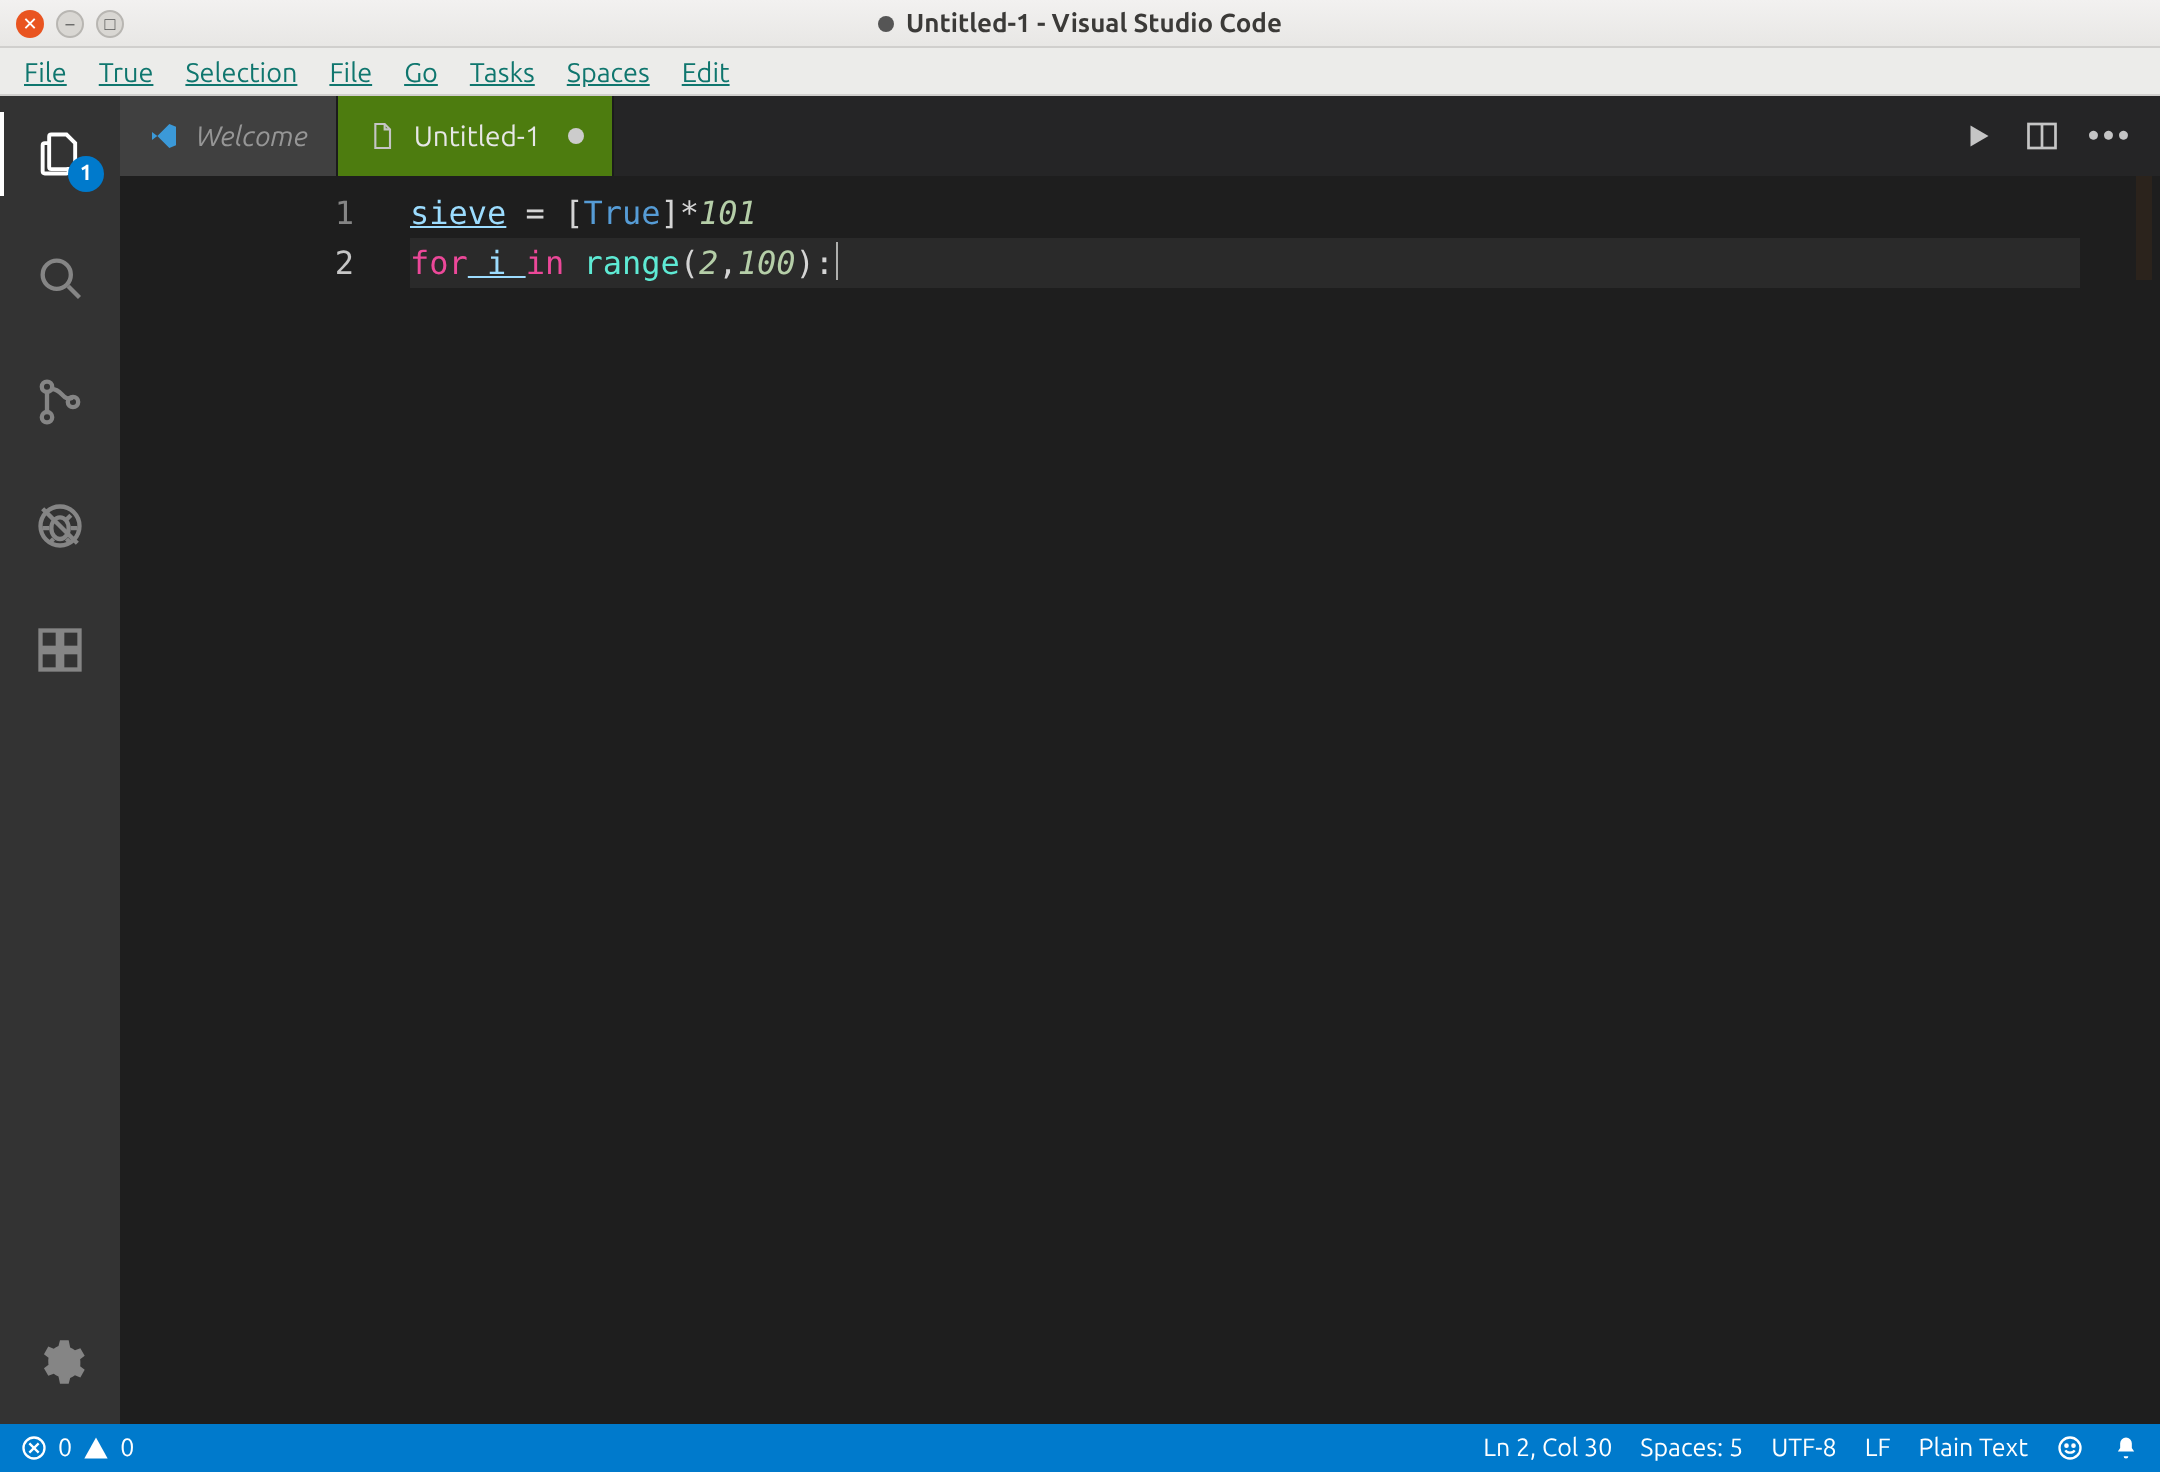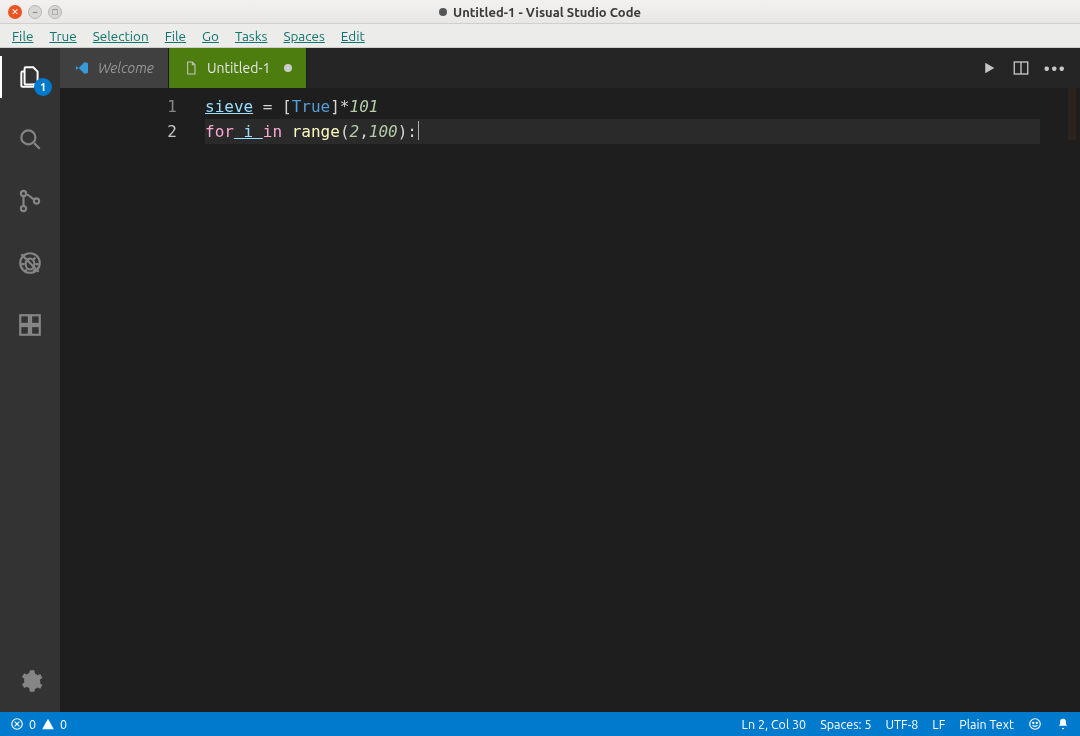--- a/index.html
+++ b/index.html
@@ -72,25 +72,25 @@
     text-align:right; color:#858585;
   }
   .gutter .ln { height:25px; padding-right:28px; line-height:25px;}
   .gutter .ln.active { color:#c6c6c6; }
   .code {
     flex:1; padding-top:6px; font-family:"DejaVu Sans Mono","Menlo","Consolas",monospace;
     font-size:16px; color:#d4d4d4; position:relative;
   }
   .code .line { height:25px; line-height:25px; white-space:pre; position:relative; }
   .code .line.active-bg { background:#2a2a2a; }
-  .tok-kw { color:#f9a8d4; }
+  .tok-kw { color:#ec4899; }
   .tok-var { color:#9cdcfe;text-decoration:underline; }
   .tok-num { color:#b5cea8;font-style:italic; }
   .tok-const { color:#569cd6; }
-  .tok-fn { color:#fef9c3; }
+  .tok-fn { color:#5eead4; }
   .tok-op, .tok-punct { color:#d4d4d4; }
   .cursor {
     display:inline-block; width:1px; height:19px; background:#aeafad; vertical-align:-3px; margin-left:1px;
   }
   .minimap { width:40px; background:#1e1e1e; }
   .scroll-ind { position:absolute; right:4px; top:0; width:8px; height:52px; background:rgba(255,120,0,0.06);}
 
   
   .statusbar {
     height:24px; background:#007acc; color:#fff; display:flex; align-items:center;

